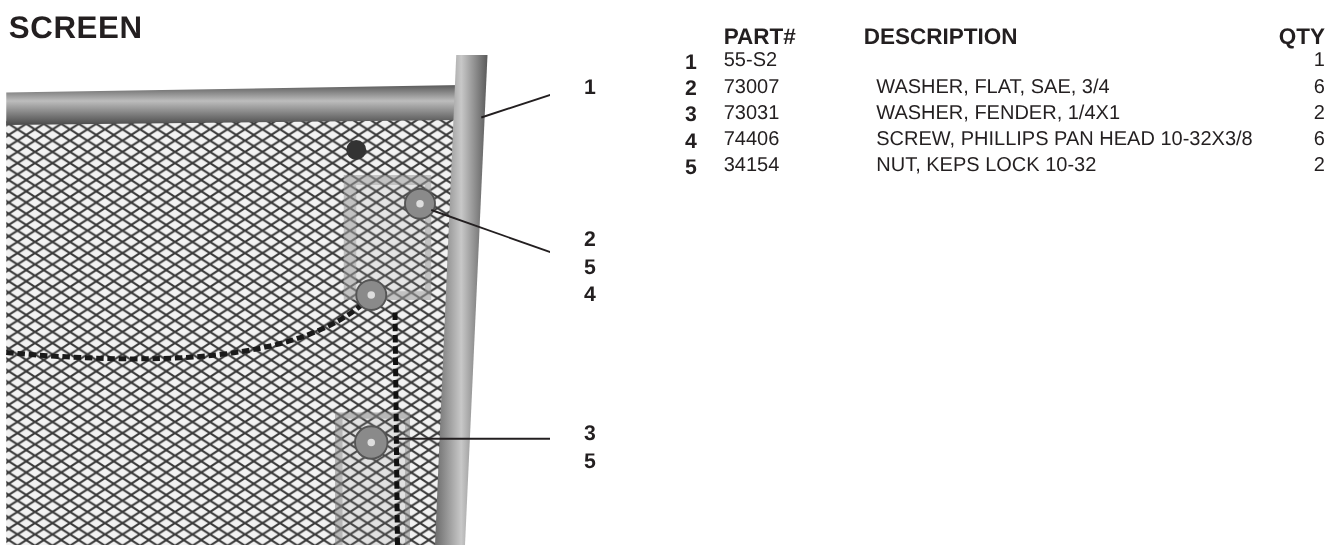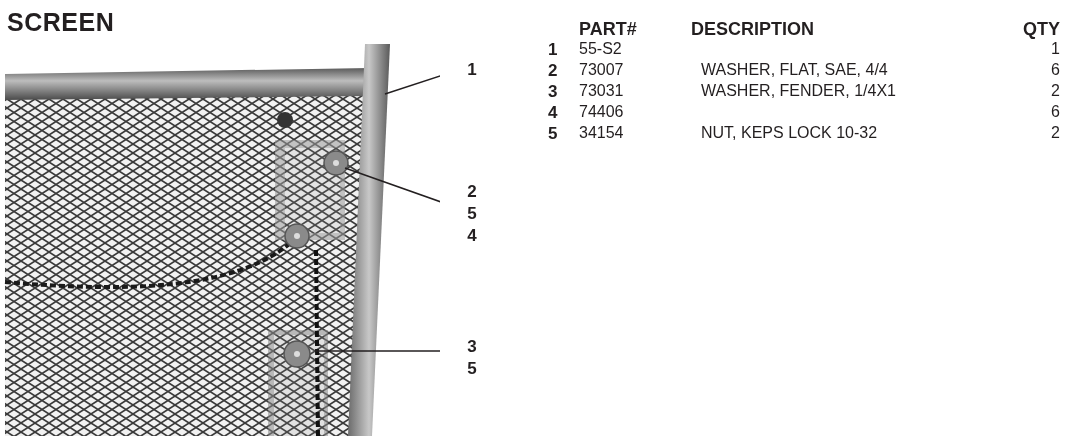--- a/index.html
+++ b/index.html
@@ -93,32 +93,33 @@
   </div>
   <div style="height:9px"></div>
   <div class="row">
     <span class="c-idx">1</span>
     <span class="c-part">55-S2</span>
     <span class="c-qty">1</span>
   </div>
   <div class="row">
     <span class="c-idx">2</span>
     <span class="c-part">73007</span>
-    <span class="c-desc">WASHER, FLAT, SAE, 4/4</span>
+    <span class="c-desc">WASHER, FLAT, SAE, 3/4</span>
     <span class="c-qty">6</span>
   </div>
   <div class="row">
     <span class="c-idx">3</span>
     <span class="c-part">73031</span>
     <span class="c-desc">WASHER, FENDER, 1/4X1</span>
     <span class="c-qty">2</span>
   </div>
   <div class="row">
     <span class="c-idx">4</span>
     <span class="c-part">74406</span>
+    <span class="c-desc">SCREW, PHILLIPS PAN HEAD 10-32X3/8</span>
     <span class="c-qty">6</span>
   </div>
   <div class="row">
     <span class="c-idx">5</span>
     <span class="c-part">34154</span>
     <span class="c-desc">NUT, KEPS LOCK 10-32</span>
     <span class="c-qty">2</span>
   </div>
 </div>
 

